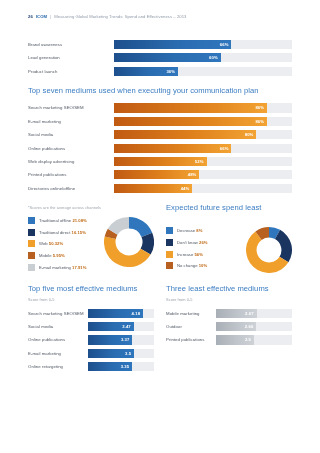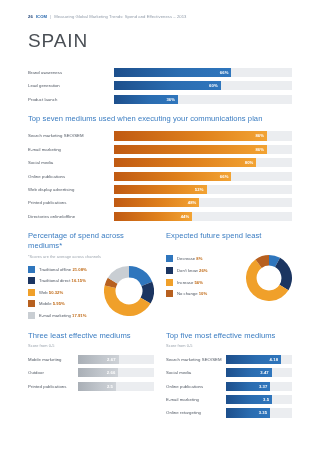--- a/index.html
+++ b/index.html
@@ -64,21 +64,20 @@
 
 <div class="page">
 
   <div class="rh">
     <span class="rh-page">26</span>
     <span class="rh-brand">ICOM</span>
     <span class="rh-sep">|</span>
     <span class="rh-title">Measuring Global Marketing Trends: Spend and Effectiveness – 2013</span>
   </div>
 
-  <div class="country">SPAIN</div>
 
   <div class="spacer-sm"></div>
 
   <div>
     <div class="bars" id="aims-bars">
         <div class="brow blue">
           <div class="blabel">Brand awareness</div>
           <div class="btrack">
             <div class="bfill" style="width: 66%;">
               <span>66%</span>
@@ -100,21 +99,21 @@
               <span>36%</span>
             </div>
           </div>
         </div>
       </div>
   </div>
 
   <div class="spacer-xs"></div>
 
   <div>
-    <div class="sec-h">Top seven mediums used when executing your communications plan</div>
+    <div class="sec-h">Top seven mediums used when executing your communication plan</div>
     <div class="bars" id="mediums-bars">
         <div class="brow orange">
           <div class="blabel">Search marketing SEO/SEM</div>
           <div class="btrack">
             <div class="bfill" style="width: 86%;">
               <span>86%</span>
             </div>
           </div>
         </div>
         <div class="brow orange">
@@ -165,21 +164,20 @@
             </div>
           </div>
         </div>
       </div>
   </div>
 
   <div class="spacer-xs"></div>
 
   <div class="cols">
     <div class="col">
-      <div class="sec-h">Percentage of spend across mediums*</div>
       <div class="sec-note">*Scores are the average across channels</div>
       <div class="donut-wrap">
         <div class="legend" id="spend-legend">
             <div class="lrow">
               <span class="swatch" style="background: rgb(47, 118, 189);"></span>
               <span class="ltext">Traditional offline <b>21.08%</b></span>
             </div>
             <div class="lrow">
               <span class="swatch" style="background: rgb(27, 53, 97);"></span>
               <span class="ltext">Traditional direct <b>16.15%</b></span>
@@ -235,20 +233,66 @@
               <path d="M 9.48093919727313 4.392609129376197 A 23 23 0 0 1 23.000000000000018 0 L 23.000000000000007 10.579999999999998 A 12.420000000000002 12.420000000000002 0 0 0 15.699707166527489 12.952008929863146 Z" fill="#b7601f"></path>
             </svg></div>
       </div>
     </div>
   </div>
 
   <div class="spacer-xs"></div>
 
   <div class="cols">
     <div class="col">
+      <div class="sec-h">Top five most effective mediums</div>
+      <div class="sec-note">Score from 0-5</div>
+      <div class="bars" id="most-bars">
+          <div class="brow blue">
+            <div class="blabel" style="width: 60px;">Search marketing SEO/SEM</div>
+            <div class="btrack">
+              <div class="bfill" style="width: 83.6%;">
+                <span>4.18</span>
+              </div>
+            </div>
+          </div>
+          <div class="brow blue">
+            <div class="blabel" style="width: 60px;">Social media</div>
+            <div class="btrack">
+              <div class="bfill" style="width: 69.4%;">
+                <span>3.47</span>
+              </div>
+            </div>
+          </div>
+          <div class="brow blue">
+            <div class="blabel" style="width: 60px;">Online publications</div>
+            <div class="btrack">
+              <div class="bfill" style="width: 67.4%;">
+                <span>3.37</span>
+              </div>
+            </div>
+          </div>
+          <div class="brow blue">
+            <div class="blabel" style="width: 60px;">E-mail marketing</div>
+            <div class="btrack">
+              <div class="bfill" style="width: 70%;">
+                <span>3.5</span>
+              </div>
+            </div>
+          </div>
+          <div class="brow blue">
+            <div class="blabel" style="width: 60px;">Online retargeting</div>
+            <div class="btrack">
+              <div class="bfill" style="width: 67%;">
+                <span>3.35</span>
+              </div>
+            </div>
+          </div>
+        </div>
+    </div>
+    <div class="col">
       <div class="sec-h">Three least effective mediums</div>
       <div class="sec-note">Score from 0-5</div>
       <div class="bars" id="least-bars">
           <div class="brow grey">
             <div class="blabel" style="width: 50px;">Mobile marketing</div>
             <div class="btrack">
               <div class="bfill" style="width: 53.4%;">
                 <span>2.67</span>
               </div>
             </div>
@@ -264,61 +308,15 @@
           <div class="brow grey">
             <div class="blabel" style="width: 50px;">Printed publications</div>
             <div class="btrack">
               <div class="bfill" style="width: 50%;">
                 <span>2.5</span>
               </div>
             </div>
           </div>
         </div>
     </div>
-    <div class="col">
-      <div class="sec-h">Top five most effective mediums</div>
-      <div class="sec-note">Score from 0-5</div>
-      <div class="bars" id="most-bars">
-          <div class="brow blue">
-            <div class="blabel" style="width: 60px;">Search marketing SEO/SEM</div>
-            <div class="btrack">
-              <div class="bfill" style="width: 83.6%;">
-                <span>4.18</span>
-              </div>
-            </div>
-          </div>
-          <div class="brow blue">
-            <div class="blabel" style="width: 60px;">Social media</div>
-            <div class="btrack">
-              <div class="bfill" style="width: 69.4%;">
-                <span>3.47</span>
-              </div>
-            </div>
-          </div>
-          <div class="brow blue">
-            <div class="blabel" style="width: 60px;">Online publications</div>
-            <div class="btrack">
-              <div class="bfill" style="width: 67.4%;">
-                <span>3.37</span>
-              </div>
-            </div>
-          </div>
-          <div class="brow blue">
-            <div class="blabel" style="width: 60px;">E-mail marketing</div>
-            <div class="btrack">
-              <div class="bfill" style="width: 70%;">
-                <span>3.5</span>
-              </div>
-            </div>
-          </div>
-          <div class="brow blue">
-            <div class="blabel" style="width: 60px;">Online retargeting</div>
-            <div class="btrack">
-              <div class="bfill" style="width: 67%;">
-                <span>3.35</span>
-              </div>
-            </div>
-          </div>
-        </div>
-    </div>
   </div>
 
 </div>
 
 </body></html>

